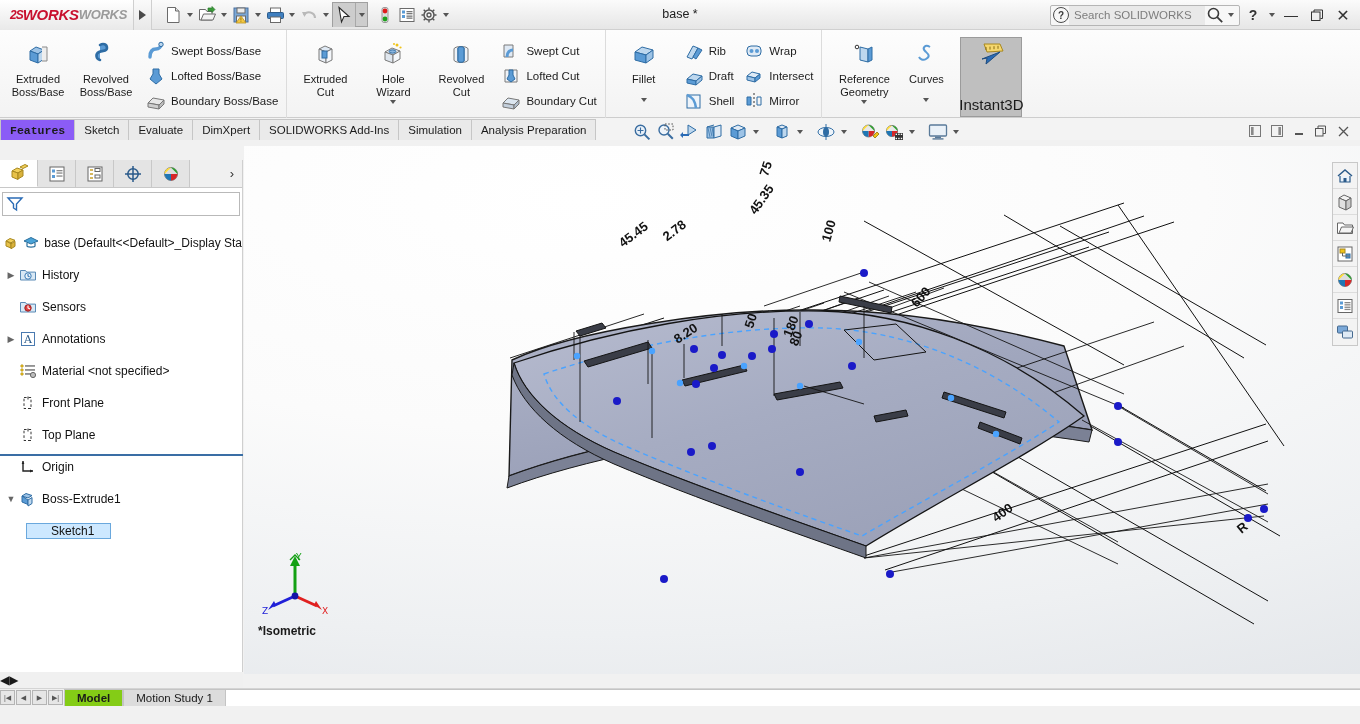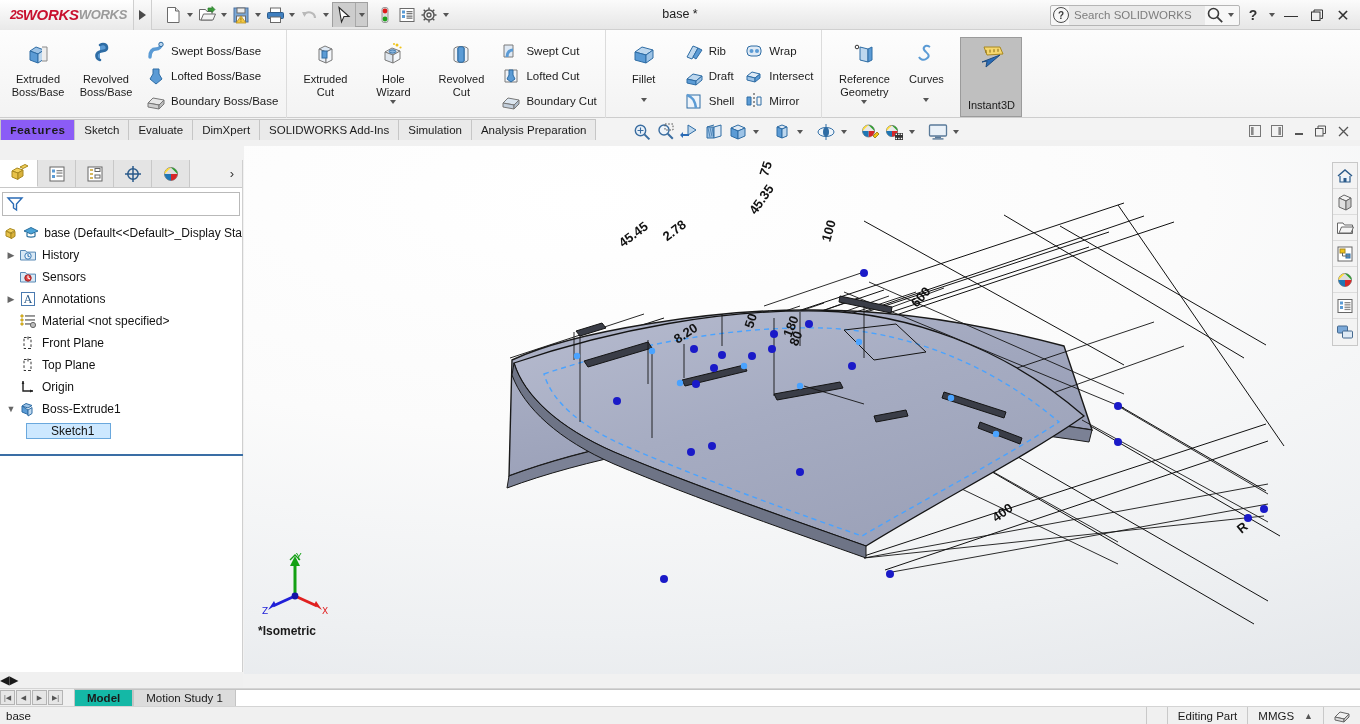--- a/index.html
+++ b/index.html
@@ -67,21 +67,21 @@
   }
   .rbig .ico { height:30px; display:flex; align-items:flex-end; justify-content:center;}
   .rbig .lbl { font-size:11px; line-height:12.5px; text-align:center; margin-top:3px; color:#1b1b1b;}
   .rbig .dd { margin-top:2px; }
   .dd:after{ content:""; display:block; border-top:4px solid #555; border-left:3.5px solid transparent; border-right:3.5px solid transparent;}
   .rsmall-col { display:flex; flex-direction:column; justify-content:flex-start; padding-top:4px;}
   .rsmall { display:flex; align-items:center; height:25px; padding:0 4px;}
   .rsmall .ico { width:24px; display:flex; justify-content:center; align-items:center;}
   .rsmall .lbl { font-size:11.5px; padding-left:3px; white-space:nowrap; color:#1b1b1b;}
   .instant3d { width:62px; height:80px; border:1px solid #9b9b9b; background:#bfbfbf; display:flex; flex-direction:column; align-items:center; justify-content:center;}
-  .instant3d .lbl { font-size:11px; margin-top:22px;}
+  .instant3d .lbl { font-size:15px; margin-top:22px;}
 
   
   .tabbar { position:absolute; left:0; top:118px; width:1360px; height:22px; background:#f3f3f3; display:flex; align-items:flex-end;}
   .cmdtab { height:21px; padding:0 9px; font-size:11.5px; line-height:21px; border:1px solid #c6c6c6; border-bottom:none; background:#eaeaea; margin-right:-1px; color:#1b1b1b;}
   .cmdtab.active { background:#8b5cf6; font-weight:bold;font-family:Liberation Mono, monospace; }
 
   .vtoolbar { position:absolute; left:630px; top:118px; height:28px; display:flex; align-items:center; }
   .vt-btn { width:24px; height:26px; display:flex; align-items:center; justify-content:center; }
   .vt-caret { width:12px; height:26px; display:flex; align-items:center; justify-content:center;}
   .vt-caret:after { content:""; border-top:4px solid #555; border-left:3.5px solid transparent; border-right:3.5px solid transparent;}
@@ -91,21 +91,21 @@
 
   
   .leftpanel { position:absolute; left:0; top:160px; width:243px; height:514px; background:#ffffff; border-right:1px solid #cfcfcf;}
   .lp-tabs { display:flex; height:28px; background:#f0f0f0; border-bottom:1px solid #c8c8c8; align-items:stretch;}
   .lp-tab { width:38px; display:flex; align-items:center; justify-content:center; border-right:1px solid #c8c8c8; background:#e4e4e4;}
   .lp-tab.active { background:#ffffff; border-bottom:1px solid #fff;}
   .lp-more { flex:1; display:flex; align-items:center; justify-content:flex-end; padding-right:8px; font-size:13px; color:#333;}
   .lp-filter { height:24px; margin:4px 2px 0 2px; border:1px solid #b9b9b9; background:#fff; display:flex; align-items:center; padding-left:3px;}
 
   .tree { padding-top:6px; font-size:12px; }
-  .trow { display:flex; align-items:center; height:22px; padding-left:4px; white-space:nowrap;}
+  .trow { display:flex; align-items:center; height:22px; padding-left:4px; white-space:nowrap;margin-top:10px;}
   .exp { width:14px; display:flex; align-items:center; justify-content:center; color:#666; font-size:9px;}
   .tico { width:20px; display:flex; align-items:center; justify-content:center;}
   .tlbl { padding-left:4px; color:#111; }
   .tlbl.sel { background:#cde8ff; border:1px solid #6aa8dd; padding:0 16px 0 4px; }
   .tree-bottom-line { position:absolute; left:0; top:294px; width:243px; height:2px; background:#3a6ea5;}
 
   .splitter-dot { position:absolute; left:245px; top:398px; width:6px; height:6px; border-radius:50%; background:#d8d8d8; border:1px solid #c0c0c0;}
 
   
   .viewport { position:absolute; left:244px; top:146px; width:1116px; height:528px; overflow:hidden;
@@ -116,21 +116,21 @@
   
   .rstrip { position:absolute; right:2px; top:162px; width:26px; background:#f3f3f3; border:1px solid #c8c8c8; display:flex; flex-direction:column;}
   .rstrip .ri { height:26px; display:flex; align-items:center; justify-content:center; border-bottom:1px solid #dcdcdc;}
 
   
   .hscroll { position:absolute; left:0; top:672px; width:243px; height:16px; background:#f0f0f0; display:flex; align-items:center;}
   .bottom-tabs { position:absolute; left:0; top:688px; width:1360px; height:18px; background:#f0f0f0; border-top:1px solid #d4d4d4; display:flex; align-items:center;}
   .navbtns { display:flex; }
   .navbtn { width:15px; height:15px; border:1px solid #b4b4b4; background:#e6e6e6; margin-right:1px; display:flex; align-items:center; justify-content:center; font-size:7px; color:#555;}
   .btab { height:17px; padding:0 12px; font-size:11.5px; line-height:17px; border-left:1px solid #c4c4c4; border-right:1px solid #c4c4c4; border-top:1px solid #c4c4c4; background:#dcdcdc;}
-  .btab.active { background:#14b8a6; font-weight:bold;margin-left:10px; }
+  .btab.active { background:#84cc16; font-weight:bold; }
   .btab-rest { flex:1; height:17px; background:#ffffff; border-top:1px solid #c4c4c4;}
 
   .statusbar { position:absolute; left:0; top:706px; width:1360px; height:18px; background:#f0f0f0; border-top:1px solid #d4d4d4; display:flex; align-items:center; font-size:11.5px;}
   .sb-text { padding-left:6px; }
   .sb-cell { border-left:1px solid #c9c9c9; height:18px; display:flex; align-items:center; padding:0 10px;}
 
   .dimtext { font-family:"Liberation Sans", sans-serif; font-weight:bold; font-size:13px; fill:#111; }
 </style>
 </head>
 <body>
@@ -1133,31 +1133,14 @@
       <div class="navbtn">|◀</div>
       <div class="navbtn">◀</div>
       <div class="navbtn">▶</div>
       <div class="navbtn">▶|</div>
     </div>
     <div class="btab active">Model</div>
     <div class="btab">Motion Study 1</div>
     <div class="btab-rest"></div>
   </div>
 
-  <div class="statusbar">
-    <span class="sb-text">base</span>
-    <span style="flex:1"></span>
-    <span class="sb-cell"></span>
-    <span class="sb-cell">Editing Part</span>
-    <span class="sb-cell">
-      <span>MMGS</span>
-      <span style="padding-left:10px;font-size:9px;color:#555">▲</span>
-    </span>
-    <span class="sb-cell">
-      <svg width="16" height="14" viewBox="0 0 16 14">
-          <path d="M1 8l5-5 9 2-5 5z" fill="#f0f0f0" stroke="#666"></path>
-          <path d="M1 8v3l9 2v-3z" fill="#dcdcdc" stroke="#666"></path>
-          <path d="M10 10l5-5v3l-5 5z" fill="#c8c8c8" stroke="#666"></path>
-        </svg>
-    </span>
-  </div>
 
 </div>
 
 </body></html>

